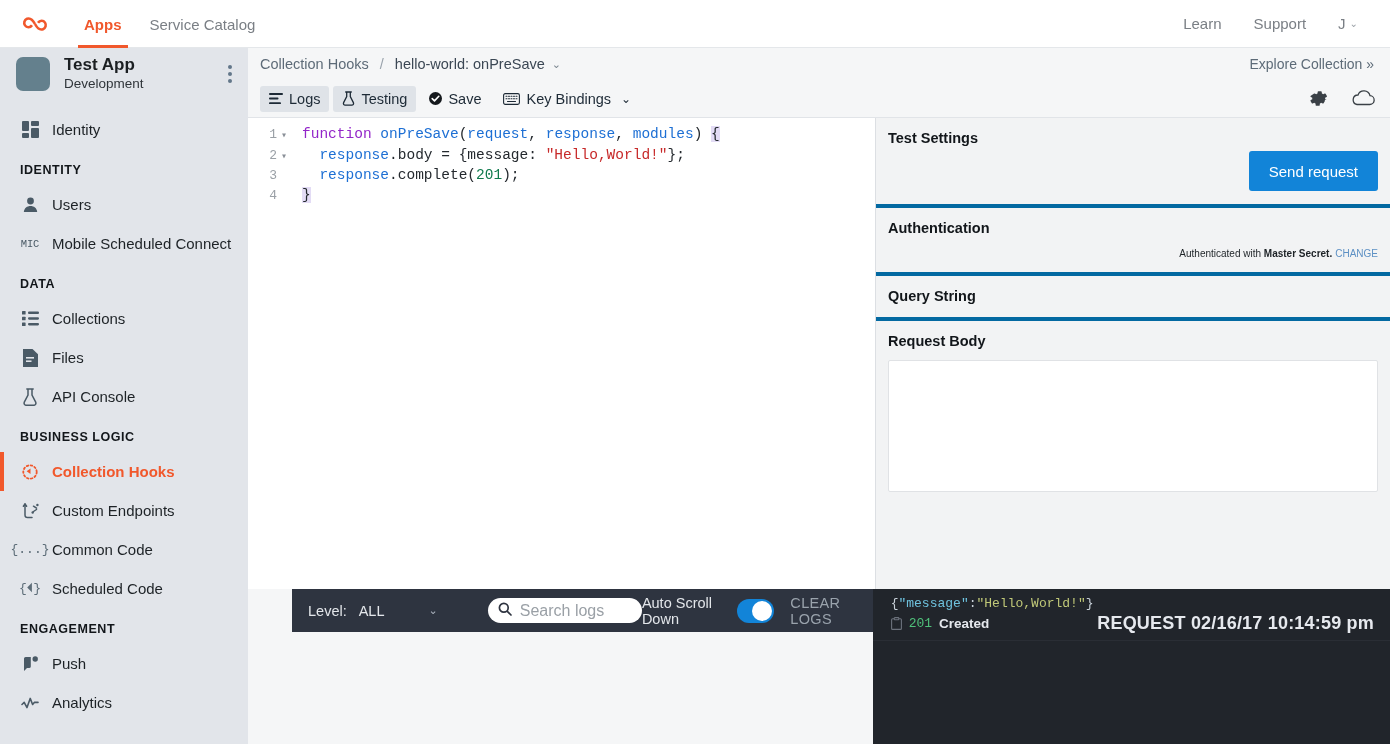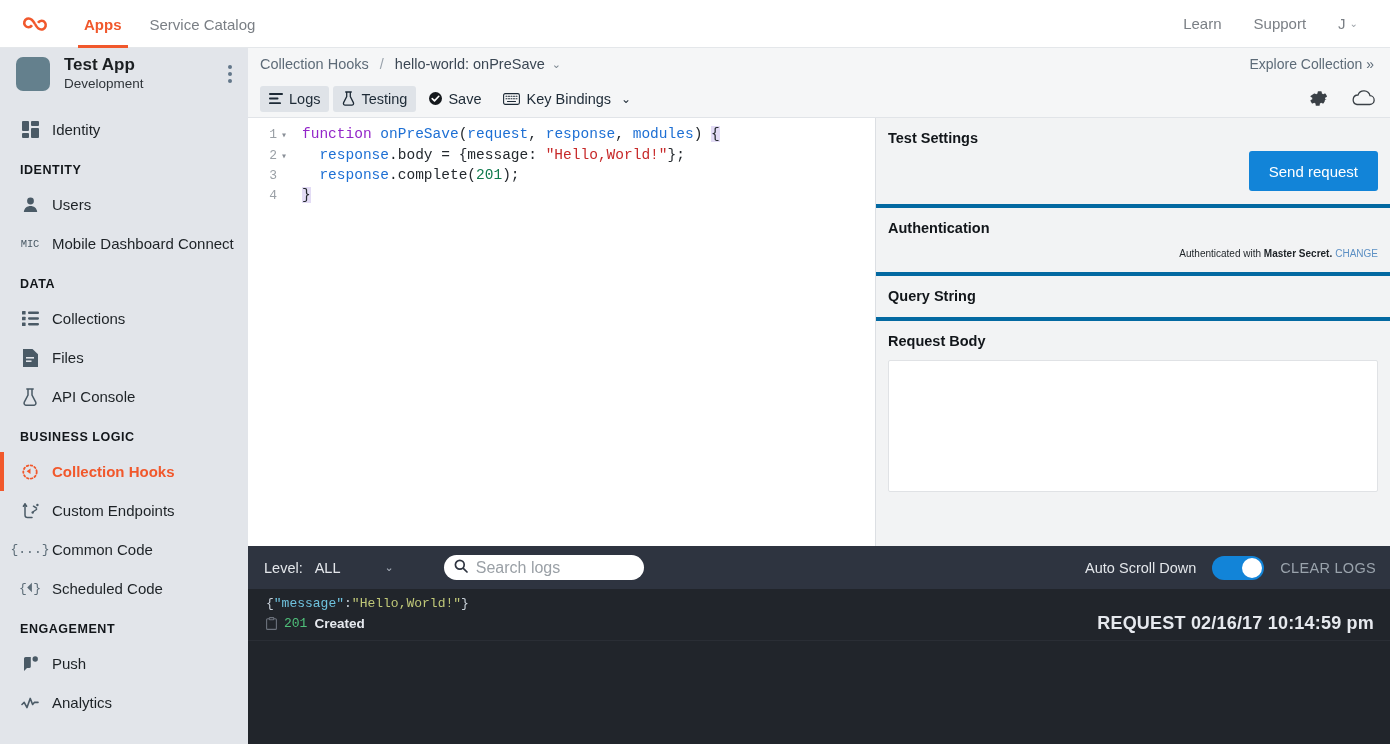--- a/index.html
+++ b/index.html
@@ -139,21 +139,21 @@
     font-size: 15px; color: #1d2226; padding: 0 10px; font-family: inherit; border-radius: 2px;
   }
   .tp-input::placeholder { color: #a6abb0; }
   .tp-textarea {
     width: 100%; margin-top: 11px; height: 132px; background: #fff; border: 1px solid #e0e2e5;
     font-size: 14px; color: #1d2226; padding: 8px 10px; font-family: "Liberation Mono", monospace;
     resize: none; border-radius: 2px;
   }
 
   
-  .logs { flex: 0 0 auto; display: flex; flex-direction: column; }
+  .logs { flex: 0 0 auto; display: flex; flex-direction: row; margin-left: 44px; }
   .logs-head {
     height: 43px; flex: 0 0 43px; background: #2e3440; display: flex; align-items: center;
     padding: 0 14px 0 16px;
   }
   .level-lab { color: #e3e6ea; font-size: 14.5px; }
   .level-val { color: #e3e6ea; font-size: 14.5px; margin-left: 12px; }
   .level-caret { color: #aab2bd; font-size: 11px; margin-left: 44px; cursor: pointer; }
   .searchbox {
     margin-left: 50px; width: 200px; height: 25px; background: #fff; border-radius: 13px;
     display: flex; align-items: center; padding: 0 10px; gap: 8px;
@@ -265,21 +265,21 @@
                 <path d="M1.8 16c.4-4 3.3-6 6.7-6s6.3 2 6.7 6z"></path>
             </svg>
           </span>
           <span>Users</span>
         </div>
 
         <div class="nav-item">
           <span class="ico">
             <span class="mic-text">MIC</span>
           </span>
-          <span>Mobile Dashboard Connect</span>
+          <span>Mobile Scheduled Connect</span>
         </div>
 
         <div class="nav-section">DATA</div>
 
         <div class="nav-item">
           <span class="ico">
             <svg width="17" height="15" viewBox="0 0 17 15" fill="#4a5a66">
               <rect x="0" y="0" width="3.6" height="3.6" rx=".6"></rect>
                 <rect x="6" y=".6" width="11" height="2.4" rx="1.1"></rect>
               <rect x="0" y="5.7" width="3.6" height="3.6" rx=".6"></rect>

